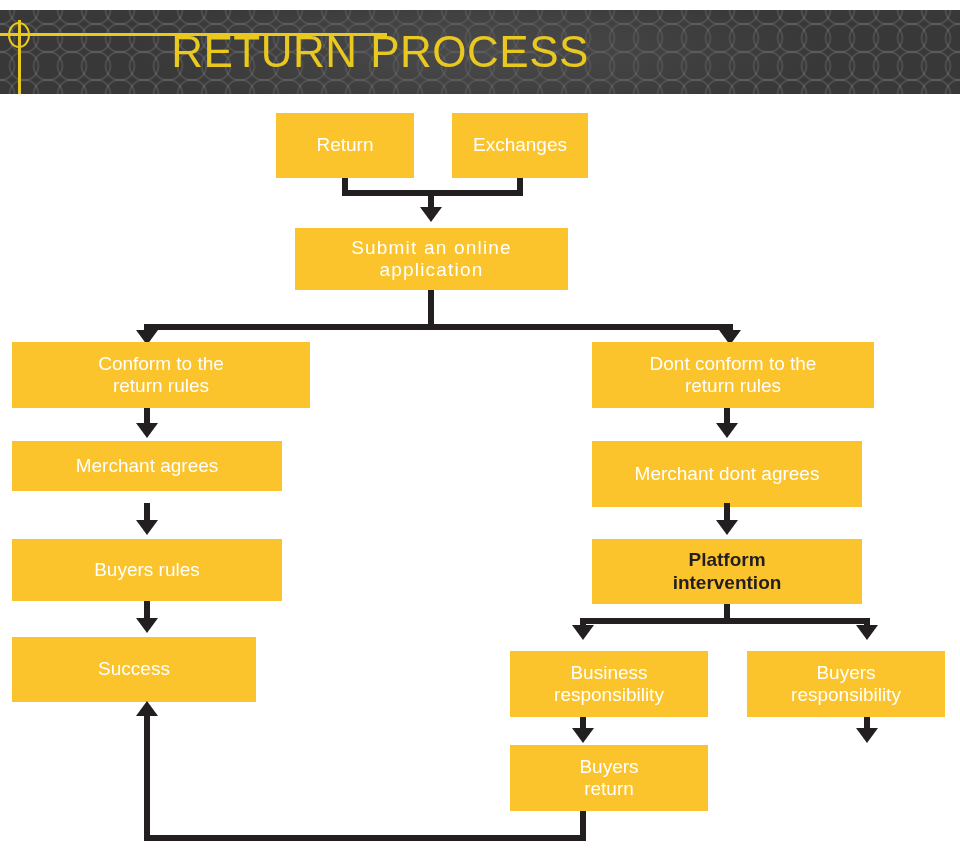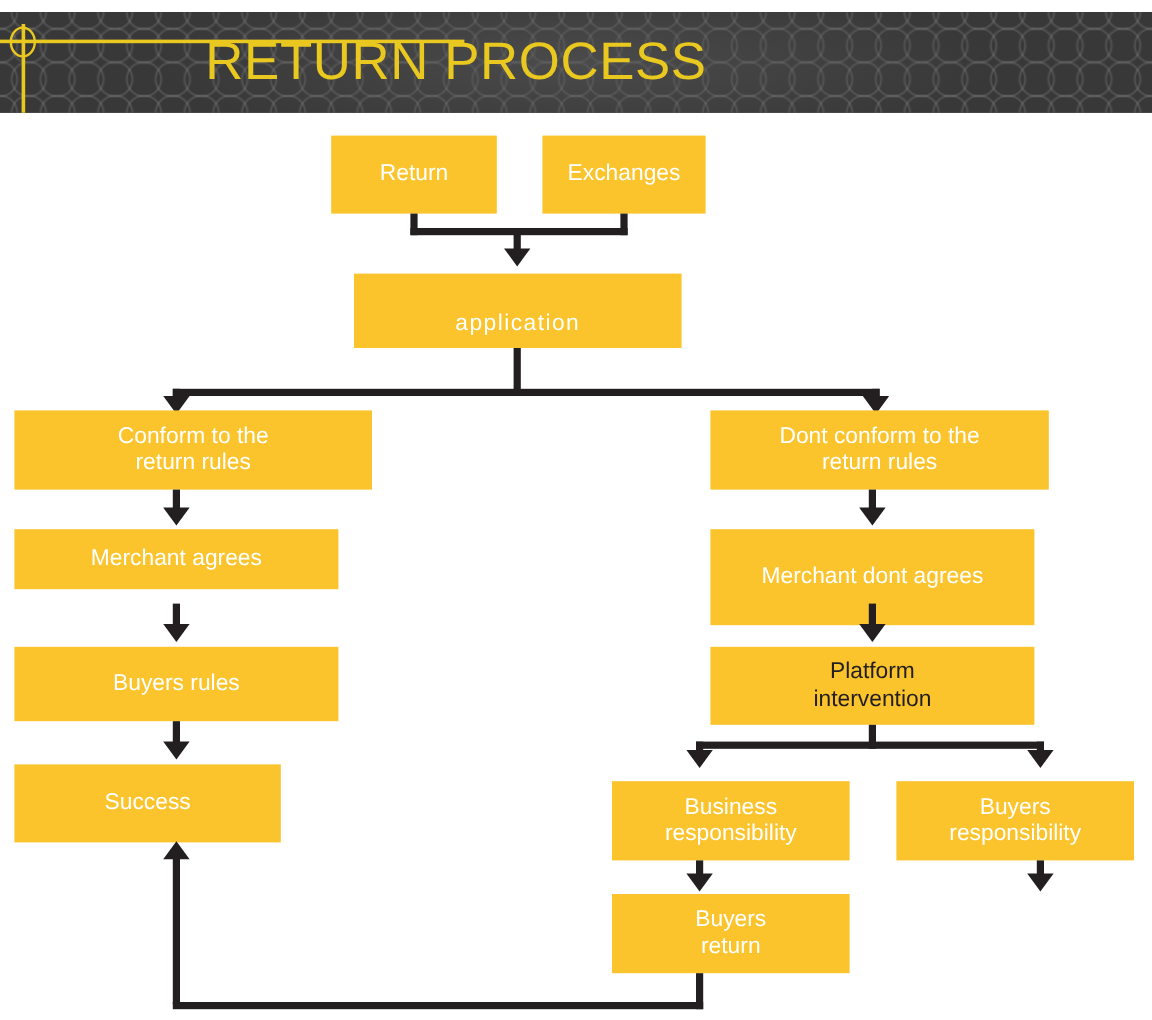--- a/index.html
+++ b/index.html
@@ -103,21 +103,21 @@
     display: flex;
     align-items: center;
     justify-content: center;
     text-align: center;
     font-size: 19px;
     line-height: 1.18;
     font-family: "Liberation Sans", sans-serif;
     box-sizing: border-box;
     padding: 2px 6px;
   }
-  .node.dark { color: #231f20; }
+  .node.dark { color: #231f20; font-weight: bold; }
   .node.tracked { letter-spacing: 1.2px; }
 
   
   .ln-v, .ln-h {
     position: absolute;
     background: #231f20;
   }
   .ln-v { width: 6px; }
   .ln-h { height: 6px; }
 
@@ -156,21 +156,21 @@
   <div class="ln-v" style="left:342px; top:178px; height:18px;"></div>
   <div class="ln-v" style="left:517px; top:178px; height:18px;"></div>
 
   <div class="ln-h" style="left:342px; top:190px; width:181px;"></div>
 
   <div class="ln-v" style="left:428px; top:190px; height:22px;"></div>
   <div class="arrow-down" style="left:420px; top:207px;"></div>
 
   <div class="node tracked" style="left:295px; top:228px; width:273px; height:62px;">
     <span>
-      <br>
+      <span>Submit an online</span><br>
       <span>application</span>
     </span>
   </div>
 
   <div class="ln-v" style="left:428px; top:290px; height:40px;"></div>
   <div class="ln-h" style="left:144px; top:324px; width:589px;"></div>
   <div class="ln-v" style="left:144px; top:324px; height:14px;"></div>
   <div class="ln-v" style="left:727px; top:324px; height:14px;"></div>
   <div class="arrow-down" style="left:136px; top:330px;"></div>
   <div class="arrow-down" style="left:719px; top:330px;"></div>
@@ -189,34 +189,34 @@
   </div>
   <div class="ln-v" style="left:144px; top:503px; height:21px;"></div>
   <div class="arrow-down" style="left:136px; top:520px;"></div>
 
   <div class="node" style="left:12px; top:539px; width:270px; height:62px;">
     <span>Buyers rules</span>
   </div>
   <div class="ln-v" style="left:144px; top:601px; height:21px;"></div>
   <div class="arrow-down" style="left:136px; top:618px;"></div>
 
-  <div class="node" style="left:12px; top:637px; width:222px; height:65px;">
+  <div class="node" style="left:12px; top:637px; width:244px; height:65px;">
     <span>Success</span>
   </div>
 
   <div class="node" style="left:592px; top:342px; width:282px; height:66px;text-align:center;">
     <span>
       <span>Dont conform to the</span><br>
       <span>return rules</span>
     </span>
   </div>
   <div class="ln-v" style="left:724px; top:408px; height:20px;"></div>
   <div class="arrow-down" style="left:716px; top:423px;"></div>
 
-  <div class="node" style="left:592px; top:441px; width:270px; height:80px;">
+  <div class="node" style="left:592px; top:441px; width:270px; height:66px;">
     <span>Merchant dont agrees</span>
   </div>
   <div class="ln-v" style="left:724px; top:503px; height:21px;"></div>
   <div class="arrow-down" style="left:716px; top:520px;"></div>
 
   <div class="node dark" style="left:592px; top:539px; width:270px; height:65px;">
     <span>
       <span>Platform</span><br>
       <span>intervention</span>
     </span>

